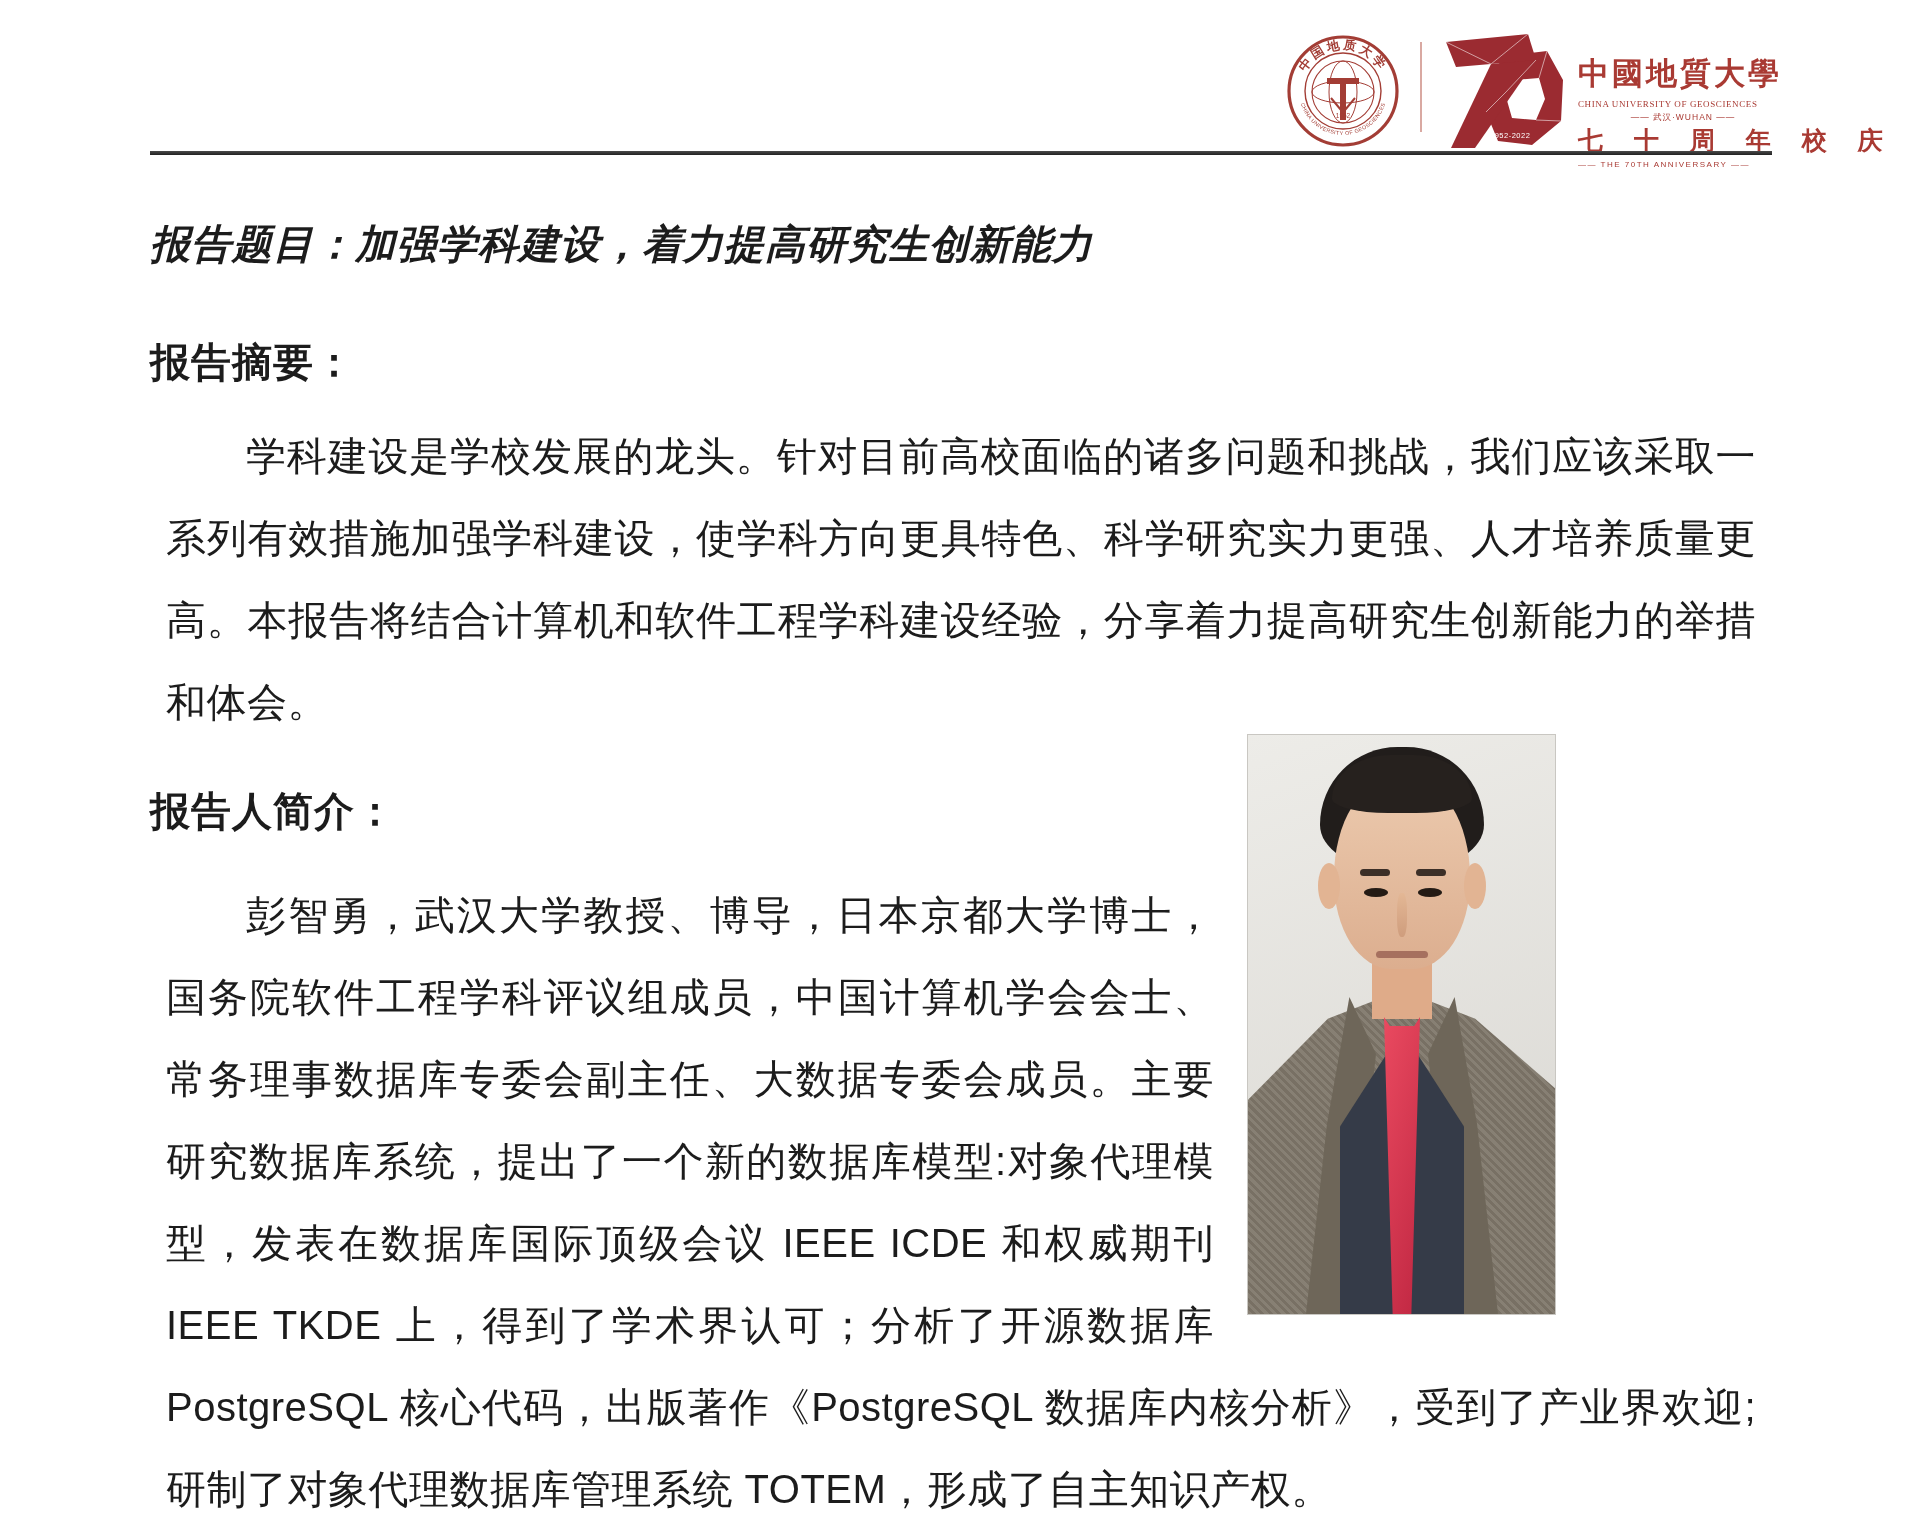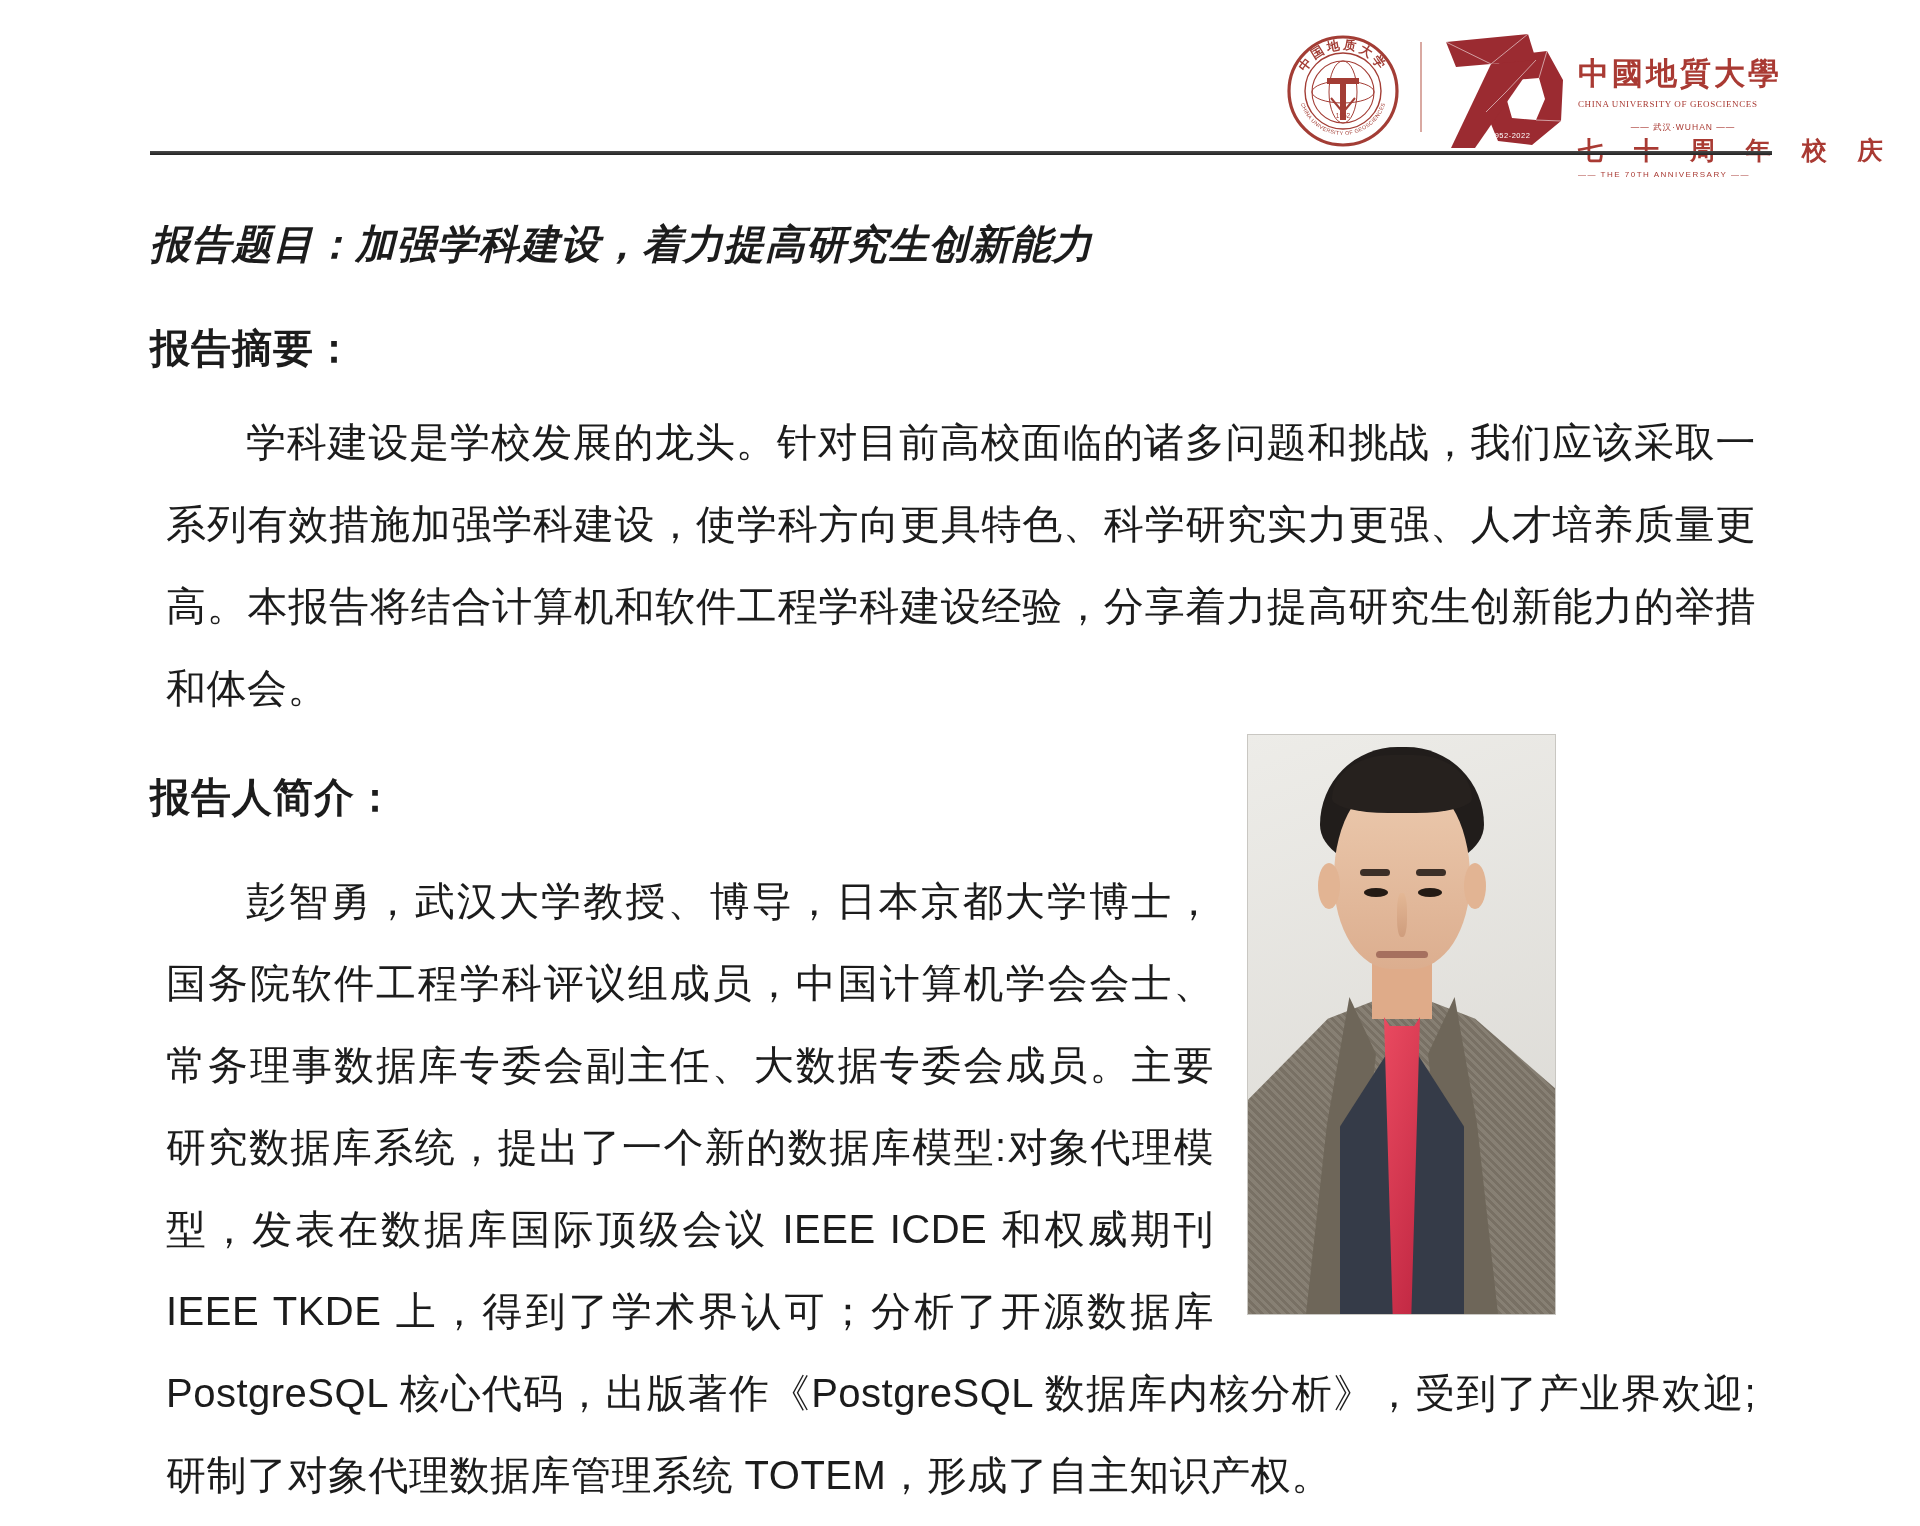--- a/index.html
+++ b/index.html
@@ -9,33 +9,33 @@
   
   .header{position:absolute;left:0;top:0;width:1920px;height:153px;}
   .seal{position:absolute;left:1286px;top:34px;}
   .logo-divider{position:absolute;left:1420px;top:42px;width:2px;height:90px;background:#d9a9a2;}
   .logo70{position:absolute;left:1444px;top:30px;}
   .univ-block{position:absolute;left:1578px;top:58px;width:210px;color:#a93a33;}
   .univ-name{font-family:Liberation Mono, monospace;font-size:31px;font-weight:bold;
              letter-spacing:3px;white-space:nowrap;line-height:36px;}
   .univ-en{font-family:"Liberation Serif","DejaVu Serif",serif;font-size:9px;letter-spacing:0.6px;
            margin-top:5px;white-space:nowrap;}
-  .univ-loc{font-size:8.5px;margin-top:13px;text-align:center;letter-spacing:1px;}
+  .univ-loc{font-size:8.5px;margin-top:3px;text-align:center;letter-spacing:1px;}
   .anniv-cn{font-size:25px;font-weight:bold;margin-top:0;letter-spacing:12px;white-space:nowrap;text-align:right;}
   .anniv-en{font-size:8px;margin-top:3px;text-align:left;letter-spacing:1.5px;}
 
   .rule{position:absolute;left:150px;top:151px;width:1622px;height:4px;
         background:linear-gradient(#4a4a4a,#222);}
 
   
   .doc{position:absolute;left:150px;top:156px;width:1622px;}
   .h1{font-size:40px;font-weight:800;line-height:48px;margin:0;letter-spacing:1px;}
   .guest{margin-top:37px;}
   .title{margin-top:64px;font-style:italic;}
-  .abstract-h{margin-top:56px;}
+  .abstract-h{margin-top:70px;}
   .para{font-size:40px;line-height:82px;margin:16px;text-align:justify;text-indent:80px;letter-spacing:0.5px;}
   .abstract{margin-top:29px;}
   .bio-h{margin-top:44px;}
   .bio{margin-top:39px;}
   .bio-spacer{float:right;width:542px;height:460px;}
 
   
   .photo{position:absolute;left:1248px;top:735px;width:307px;height:579px;
          background:linear-gradient(160deg,#edecE8,#d8d6d1);outline:1px solid #c9c7c2;overflow:hidden;}
   .photo *{position:absolute;}

